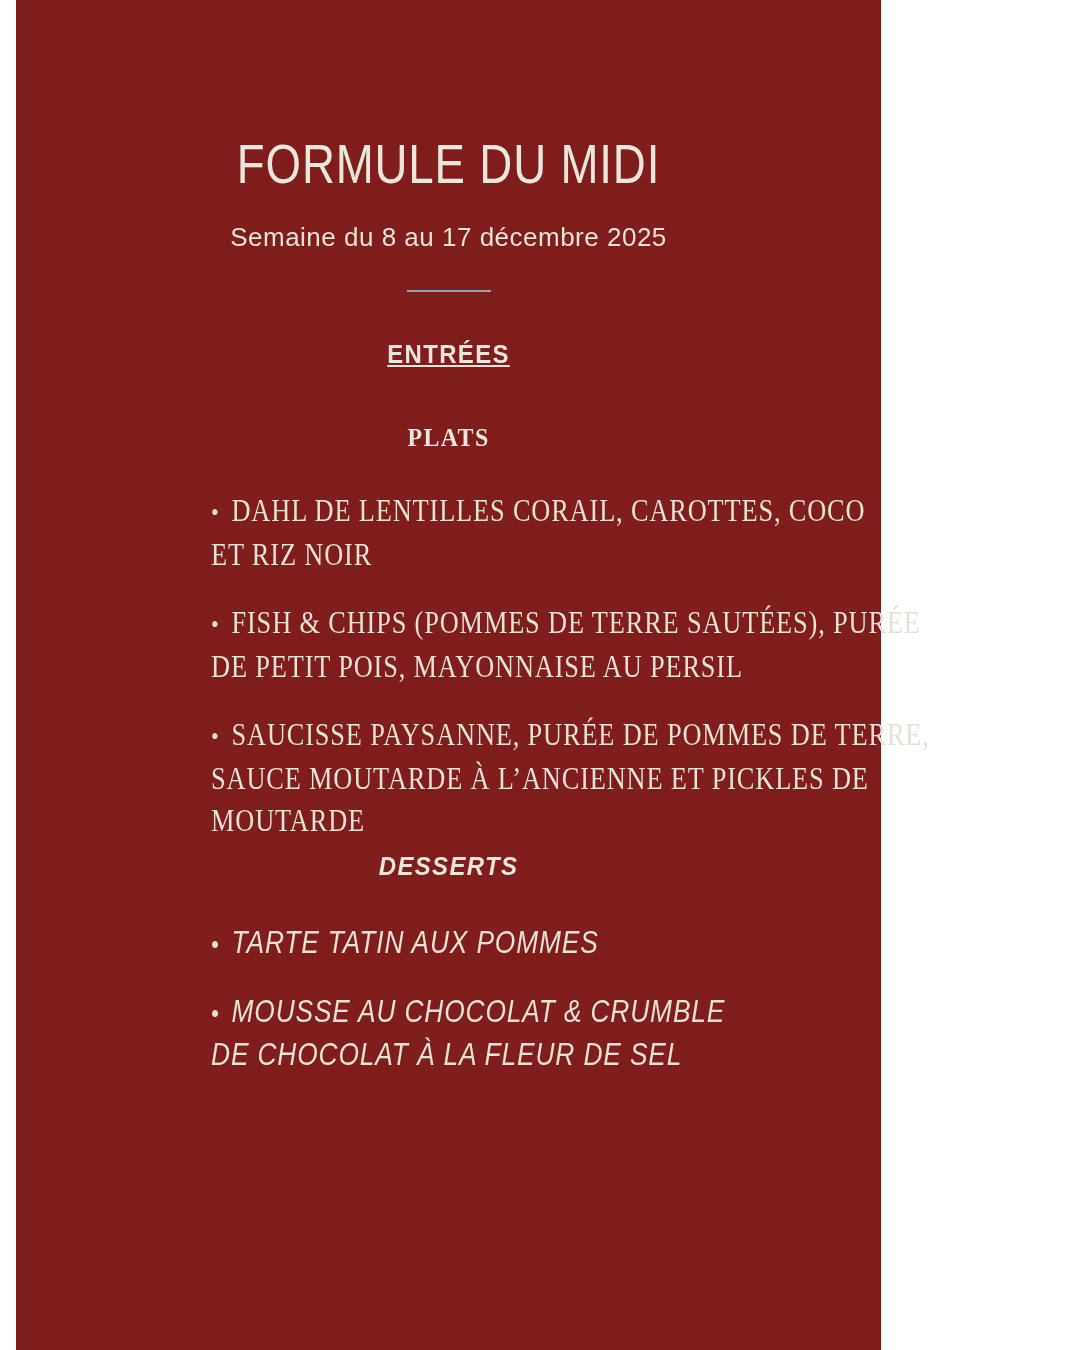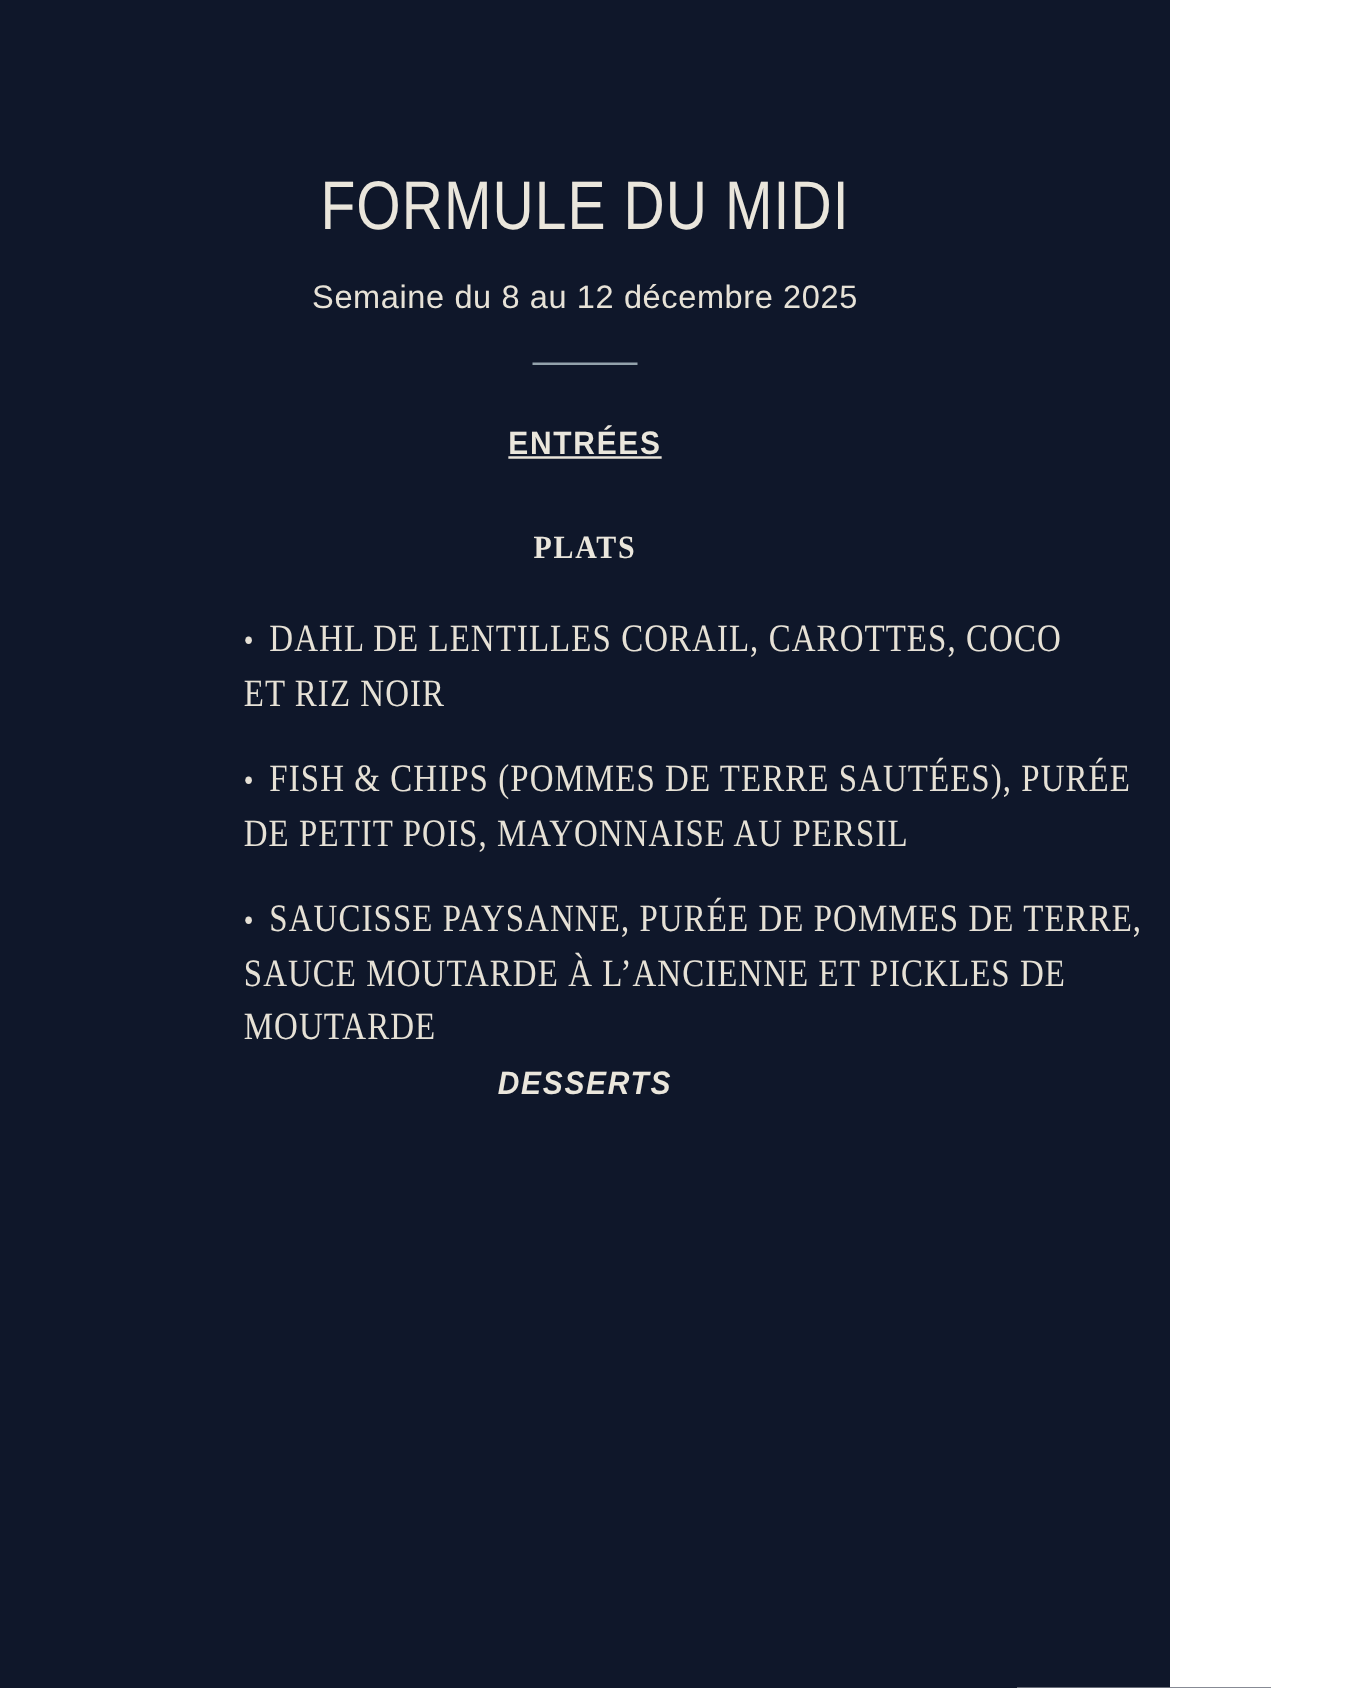--- a/index.html
+++ b/index.html
@@ -7,24 +7,25 @@
     padding: 0;
   }
   body {
     width: 1080px;
     height: 1350px;
     overflow: hidden;
     font-family: "Liberation Sans", sans-serif;
   }
   .page {
     position: relative;
-    width: 936px;
+    width: 865px;
     height: 1350px;
-    background: #0f172a;
+    background: #7f1d1d;
     color: #E9E4D9;
+    margin-left: 16px;
   }
   .title {
     margin: 0;
     padding-top: 136px;
     text-align: center;
     font-size: 55px;
     font-weight: 400;
     line-height: 57px;
     letter-spacing: 1px;
     color: #EAE6DC;
@@ -88,21 +89,21 @@
     white-space: pre-line;
   }
 </style>
 </head>
 <body>
 
 <div class="page">
 
   <h1 class="title">FORMULE DU MIDI</h1>
 
-  <p class="subtitle">Semaine du 8 au 12 décembre 2025</p>
+  <p class="subtitle">Semaine du 8 au 17 décembre 2025</p>
 
   <div class="divider"></div>
 
   <section class="menu-section section-entrees">
     <h2 class="section-heading">ENTRÉES</h2>
   </section>
 
   <section class="menu-section section-plats">
     <h2 class="section-heading">PLATS</h2>
     <ul class="items">
@@ -111,15 +112,20 @@
       <li class="item"><span class="bullet">•</span><span class="item-text">FISH &amp; CHIPS (POMMES DE TERRE SAUTÉES), PURÉE
 DE PETIT POIS, MAYONNAISE AU PERSIL</span></li>
       <li class="item"><span class="bullet">•</span><span class="item-text">SAUCISSE PAYSANNE, PURÉE DE POMMES DE TERRE,
 SAUCE MOUTARDE À L’ANCIENNE ET PICKLES DE
 MOUTARDE</span></li>
     </ul>
   </section>
 
   <section class="menu-section section-desserts">
     <h2 class="section-heading">DESSERTS</h2>
+    <ul class="items">
+      <li class="item"><span class="bullet">•</span><span class="item-text">TARTE TATIN AUX POMMES</span></li>
+      <li class="item"><span class="bullet">•</span><span class="item-text">MOUSSE AU CHOCOLAT &amp; CRUMBLE
+DE CHOCOLAT À LA FLEUR DE SEL</span></li>
+    </ul>
   </section>
 
 </div>
 
 </body></html>

